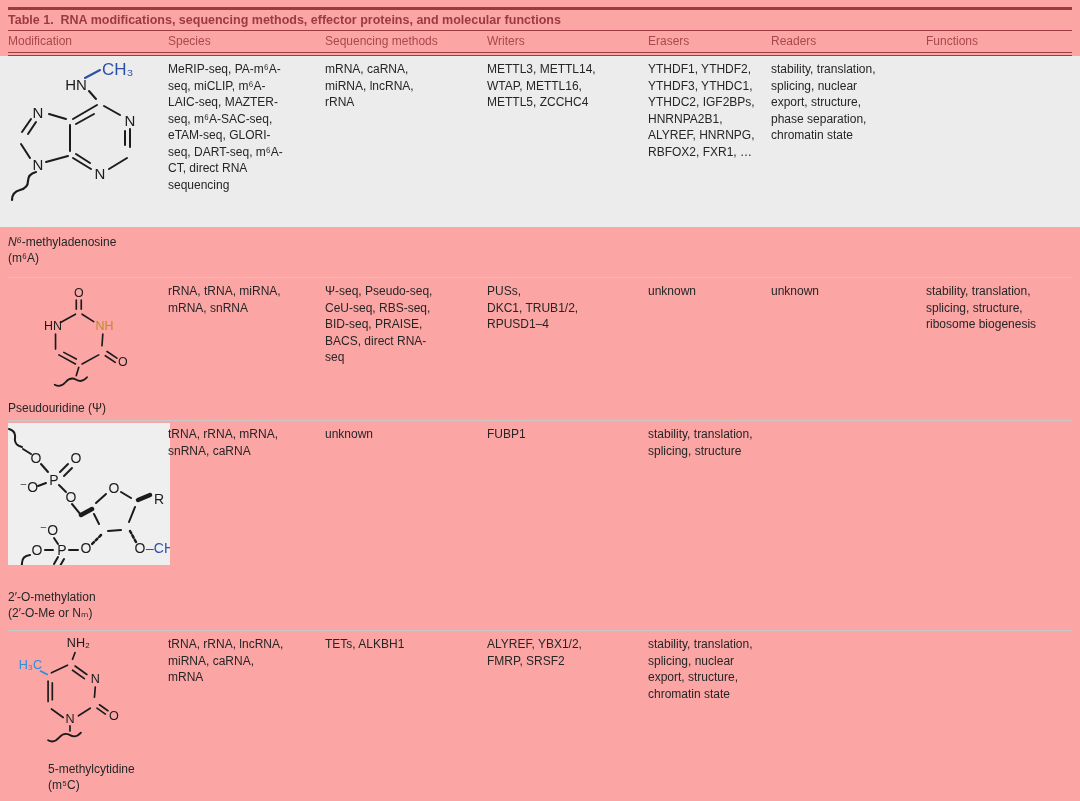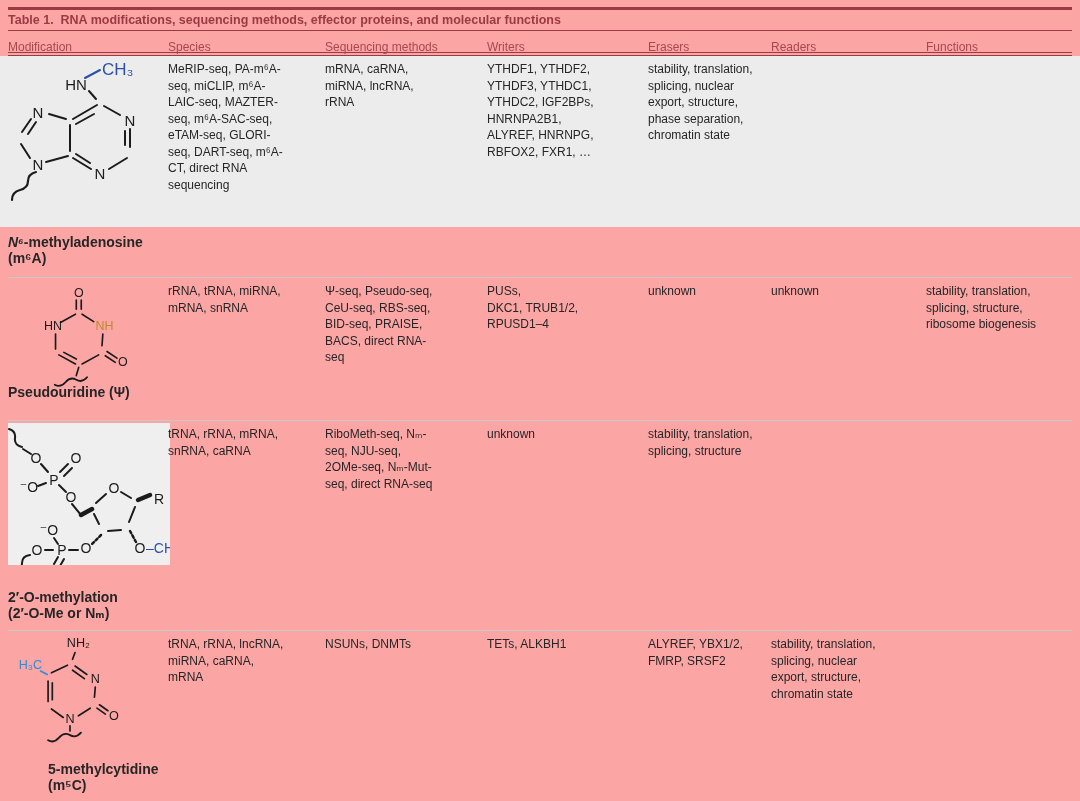--- a/index.html
+++ b/index.html
@@ -11,40 +11,39 @@
   }
   .rule-thick{height:3px;background:#9c3a43;}
   .rule-thin{height:1px;background:#9c3a43;}
   .rule-double{height:2px;border-top:1px solid #9c3a43;border-bottom:1px solid #9c3a43;}
   .title{
     height:17px;padding:2px 0 1px 0;
     font-size:12.5px;font-weight:bold;color:#9c3a43;line-height:17px;
   }
   .grid{display:grid;grid-template-columns:160px 157px 162px 161px 123px 155px 146px;}
   .hdr{height:21px;line-height:21px;font-size:12px;color:#a8474f;}
-  .hdr .hcell{padding-right:6px;margin-top:6px;}
+  .hdr .hcell{padding-right:6px;}
   .row{position:relative;border-bottom:1px solid #c9c9c9;box-sizing:border-box;}
   .row-1{height:222px;}
   .row-2{height:143px;}
   .row-3{height:210px;}
   .row-4{height:170px;border-bottom:none;}
   .row-1::before{
     content:"";position:absolute;left:-8px;right:-8px;top:0;height:171px;
     background:#ececec;z-index:0;
   }
   .cell{
     position:relative;z-index:1;
     font-size:12px;line-height:16.5px;padding:5px 8px 0 0;
     white-space:pre-line;color:#262626;
   }
   .mod-cell{position:relative;z-index:1;padding:0;}
   .mod-label{
-    position:absolute;left:0;font-size:14px;line-height:16px;color:#262626;
+    position:absolute;left:0;font-size:12px;line-height:16px;color:#262626;
     white-space:nowrap;
-    font-weight:bold;
   }
   .ital{font-style:italic;}
   .struct{position:absolute;}
   .graybox{position:absolute;background:#efefef;}
   svg text{font-family:"Liberation Sans","DejaVu Sans",sans-serif;}
 </style>
 </head>
 <body>
 
 <div class="page">
@@ -105,20 +104,23 @@
 seq, miCLIP, m⁶A-
 LAIC-seq, MAZTER-
 seq, m⁶A-SAC-seq,
 eTAM-seq, GLORI-
 seq, DART-seq, m⁶A-
 CT, direct RNA
 sequencing</div>
     <div class="cell">mRNA, caRNA,
 miRNA, lncRNA,
 rRNA</div>
+    <div class="cell">METTL3, METTL14,
+WTAP, METTL16,
+METTL5, ZCCHC4</div>
     <div class="cell">YTHDF1, YTHDF2,
 YTHDF3, YTHDC1,
 YTHDC2, IGF2BPs,
 HNRNPA2B1,
 ALYREF, HNRNPG,
 RBFOX2, FXR1, …</div>
     <div class="cell">stability, translation,
 splicing, nuclear
 export, structure,
 phase separation,
@@ -143,21 +145,21 @@
           <line x1="58" y1="98" x2="55" y2="108"></line>
           <path d="M68 110 q-6 7 -13 3 q-7 -4 -13 3 q-6 7 -13 3" stroke-width="2.2"></path>
         </g>
         <g font-size="15" text-anchor="middle">
           <text x="58" y="13" fill="#1b1b1b">O</text>
           <text x="111" y="97" fill="#1b1b1b">O</text>
           <text x="27" y="53" fill="#1b1b1b">HN</text>
           <text x="89" y="53" fill="#c08a2e">NH</text>
         </g>
       </svg>
-      <div class="mod-label" style="top:106px;">
+      <div class="mod-label" style="top:122px;">
         <div><span class="ital"></span><span>Pseudouridine (Ψ)</span></div>
         <div></div>
       </div>
     </div>
     <div class="cell">rRNA, tRNA, miRNA,
 mRNA, snRNA</div>
     <div class="cell">Ψ-seq, Pseudo-seq,
 CeU-seq, RBS-seq,
 BID-seq, PRAISE,
 BACS, direct RNA-
@@ -219,25 +221,22 @@
           <text x="138" y="130" fill="#2a50a8" font-size="14" text-anchor="start">–CH₃</text>
         </svg>
       </div>
       <div class="mod-label" style="top:168px;">
         <div><span class="ital"></span><span>2′-O-methylation</span></div>
         <div>(2′-O-Me or Nₘ)</div>
       </div>
     </div>
     <div class="cell">tRNA, rRNA, mRNA,
 snRNA, caRNA</div>
-    <div class="cell">RiboMeth-seq, Nₘ-
-seq, NJU-seq,
-2OMe-seq, Nₘ-Mut-
-seq, direct RNA-seq</div>
     <div class="cell">unknown</div>
+    <div class="cell">FUBP1</div>
     <div class="cell">stability, translation,
 splicing, structure</div>
   </div>
 
   <div class="grid row row-4">
     <div class="mod-cell">
       <svg class="struct" style="top:3px;left:2px;" width="120" height="118" viewBox="0 0 120 140">
         <g stroke="#1b1b1b" stroke-width="2" fill="none" stroke-linecap="round">
           <line x1="63" y1="30" x2="66" y2="22"></line>
           <line x1="66" y1="38" x2="80" y2="48"></line>
@@ -263,21 +262,20 @@
         </g>
       </svg>
       <div class="mod-label" style="top:130px;margin-left:40px;">
         <div><span class="ital"></span><span>5-methylcytidine</span></div>
         <div>(m⁵C)</div>
       </div>
     </div>
     <div class="cell">tRNA, rRNA, lncRNA,
 miRNA, caRNA,
 mRNA</div>
-    <div class="cell">NSUNs, DNMTs</div>
     <div class="cell">TETs, ALKBH1</div>
     <div class="cell">ALYREF, YBX1/2,
 FMRP, SRSF2</div>
     <div class="cell">stability, translation,
 splicing, nuclear
 export, structure,
 chromatin state</div>
   </div>
 
 </div>

